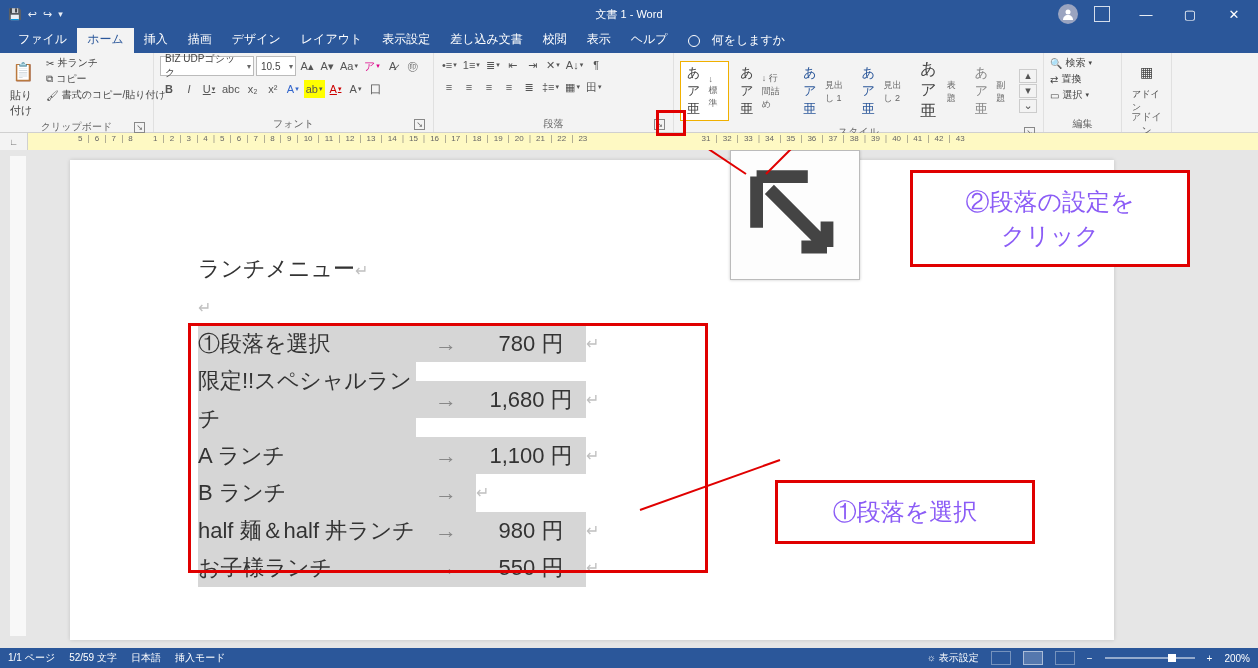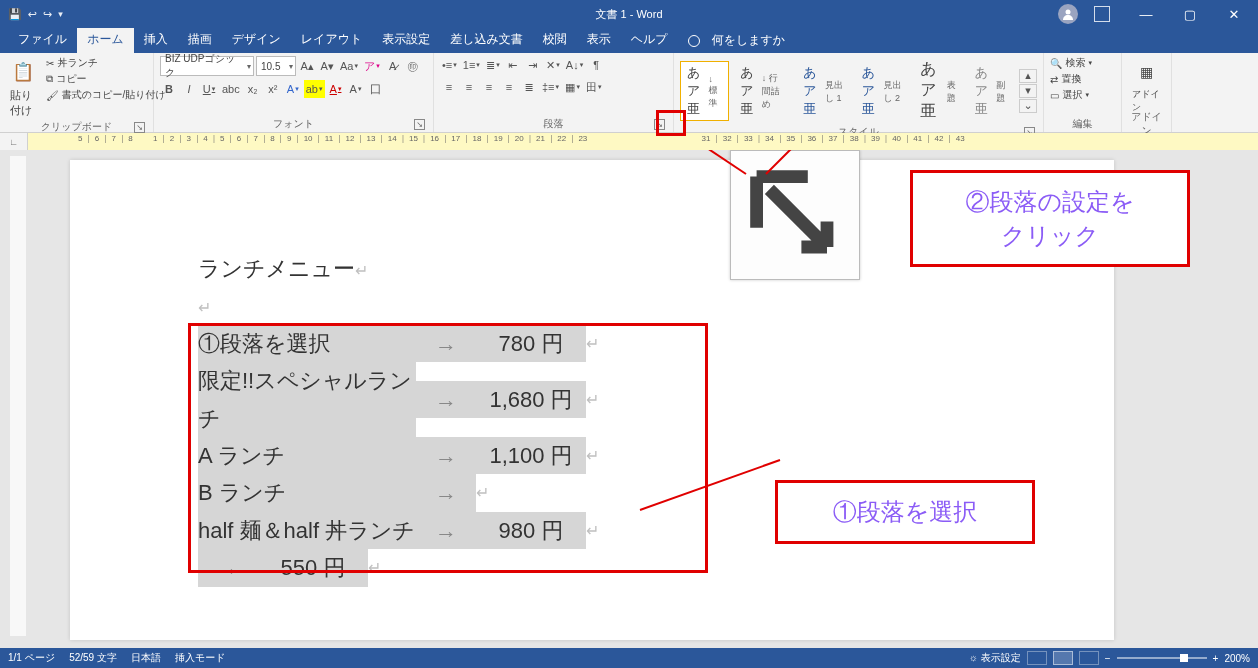--- a/index.html
+++ b/index.html
@@ -68,21 +68,21 @@
 .callout{position:absolute;border:3px solid #e00000;background:#fff;color:#8b5cf6;font-size:24px;padding:12px 18px;text-align:center;line-height:1.4}
 .arrowbox{position:absolute;width:130px;height:130px;background:#fdfdfd;border:1px solid #bbb;box-shadow:0 0 3px rgba(0,0,0,.2)}
 .arrowbox svg{width:100%;height:100%}
 
 .redline{position:absolute;background:transparent}
 .redline svg{overflow:visible}
 .redhl{position:absolute;border:3px solid #e00000}
 
 
 .status{position:absolute;bottom:0;left:0;right:0;height:20px;background:#2b579a;color:#fff;font-size:10px;display:flex;align-items:center;padding:0 8px;gap:14px}
-.status .r{margin-left:auto;display:flex;align-items:center;gap:6px}
+.status .r{margin-left:auto;display:flex;align-items:center;gap:12px}
 .viewbtn{width:20px;height:14px;border:1px solid rgba(255,255,255,.5);opacity:.7}
 .slider{width:90px;height:2px;background:rgba(255,255,255,.5);position:relative}
 .slider::before{content:"";position:absolute;left:70%;top:-3px;width:8px;height:8px;background:#fff}
 </style>
 </head>
 <body>
 
 <div class="titlebar">
   <div class="qat">
     <span>💾</span>
@@ -333,20 +333,21 @@
             <span class="hl arr">→</span>
             <span class="rt">↵</span>
           </div>
           <div class="line">
             <span class="hl lab">half 麺＆half 丼ランチ</span>
             <span class="hl arr">→</span>
             <span class="hl pr">980 円</span>
             <span class="rt">↵</span>
           </div>
           <div class="line">
+            <span class="hl lab">お子様ランチ</span>
             <span class="hl arr">→</span>
             <span class="hl pr">550 円</span>
             <span class="rt">↵</span>
           </div>
         </div>
     </div>
     <div class="selbox"></div>
   </div>
 
   <div class="arrowbox" style="left:730px;top:0px">

